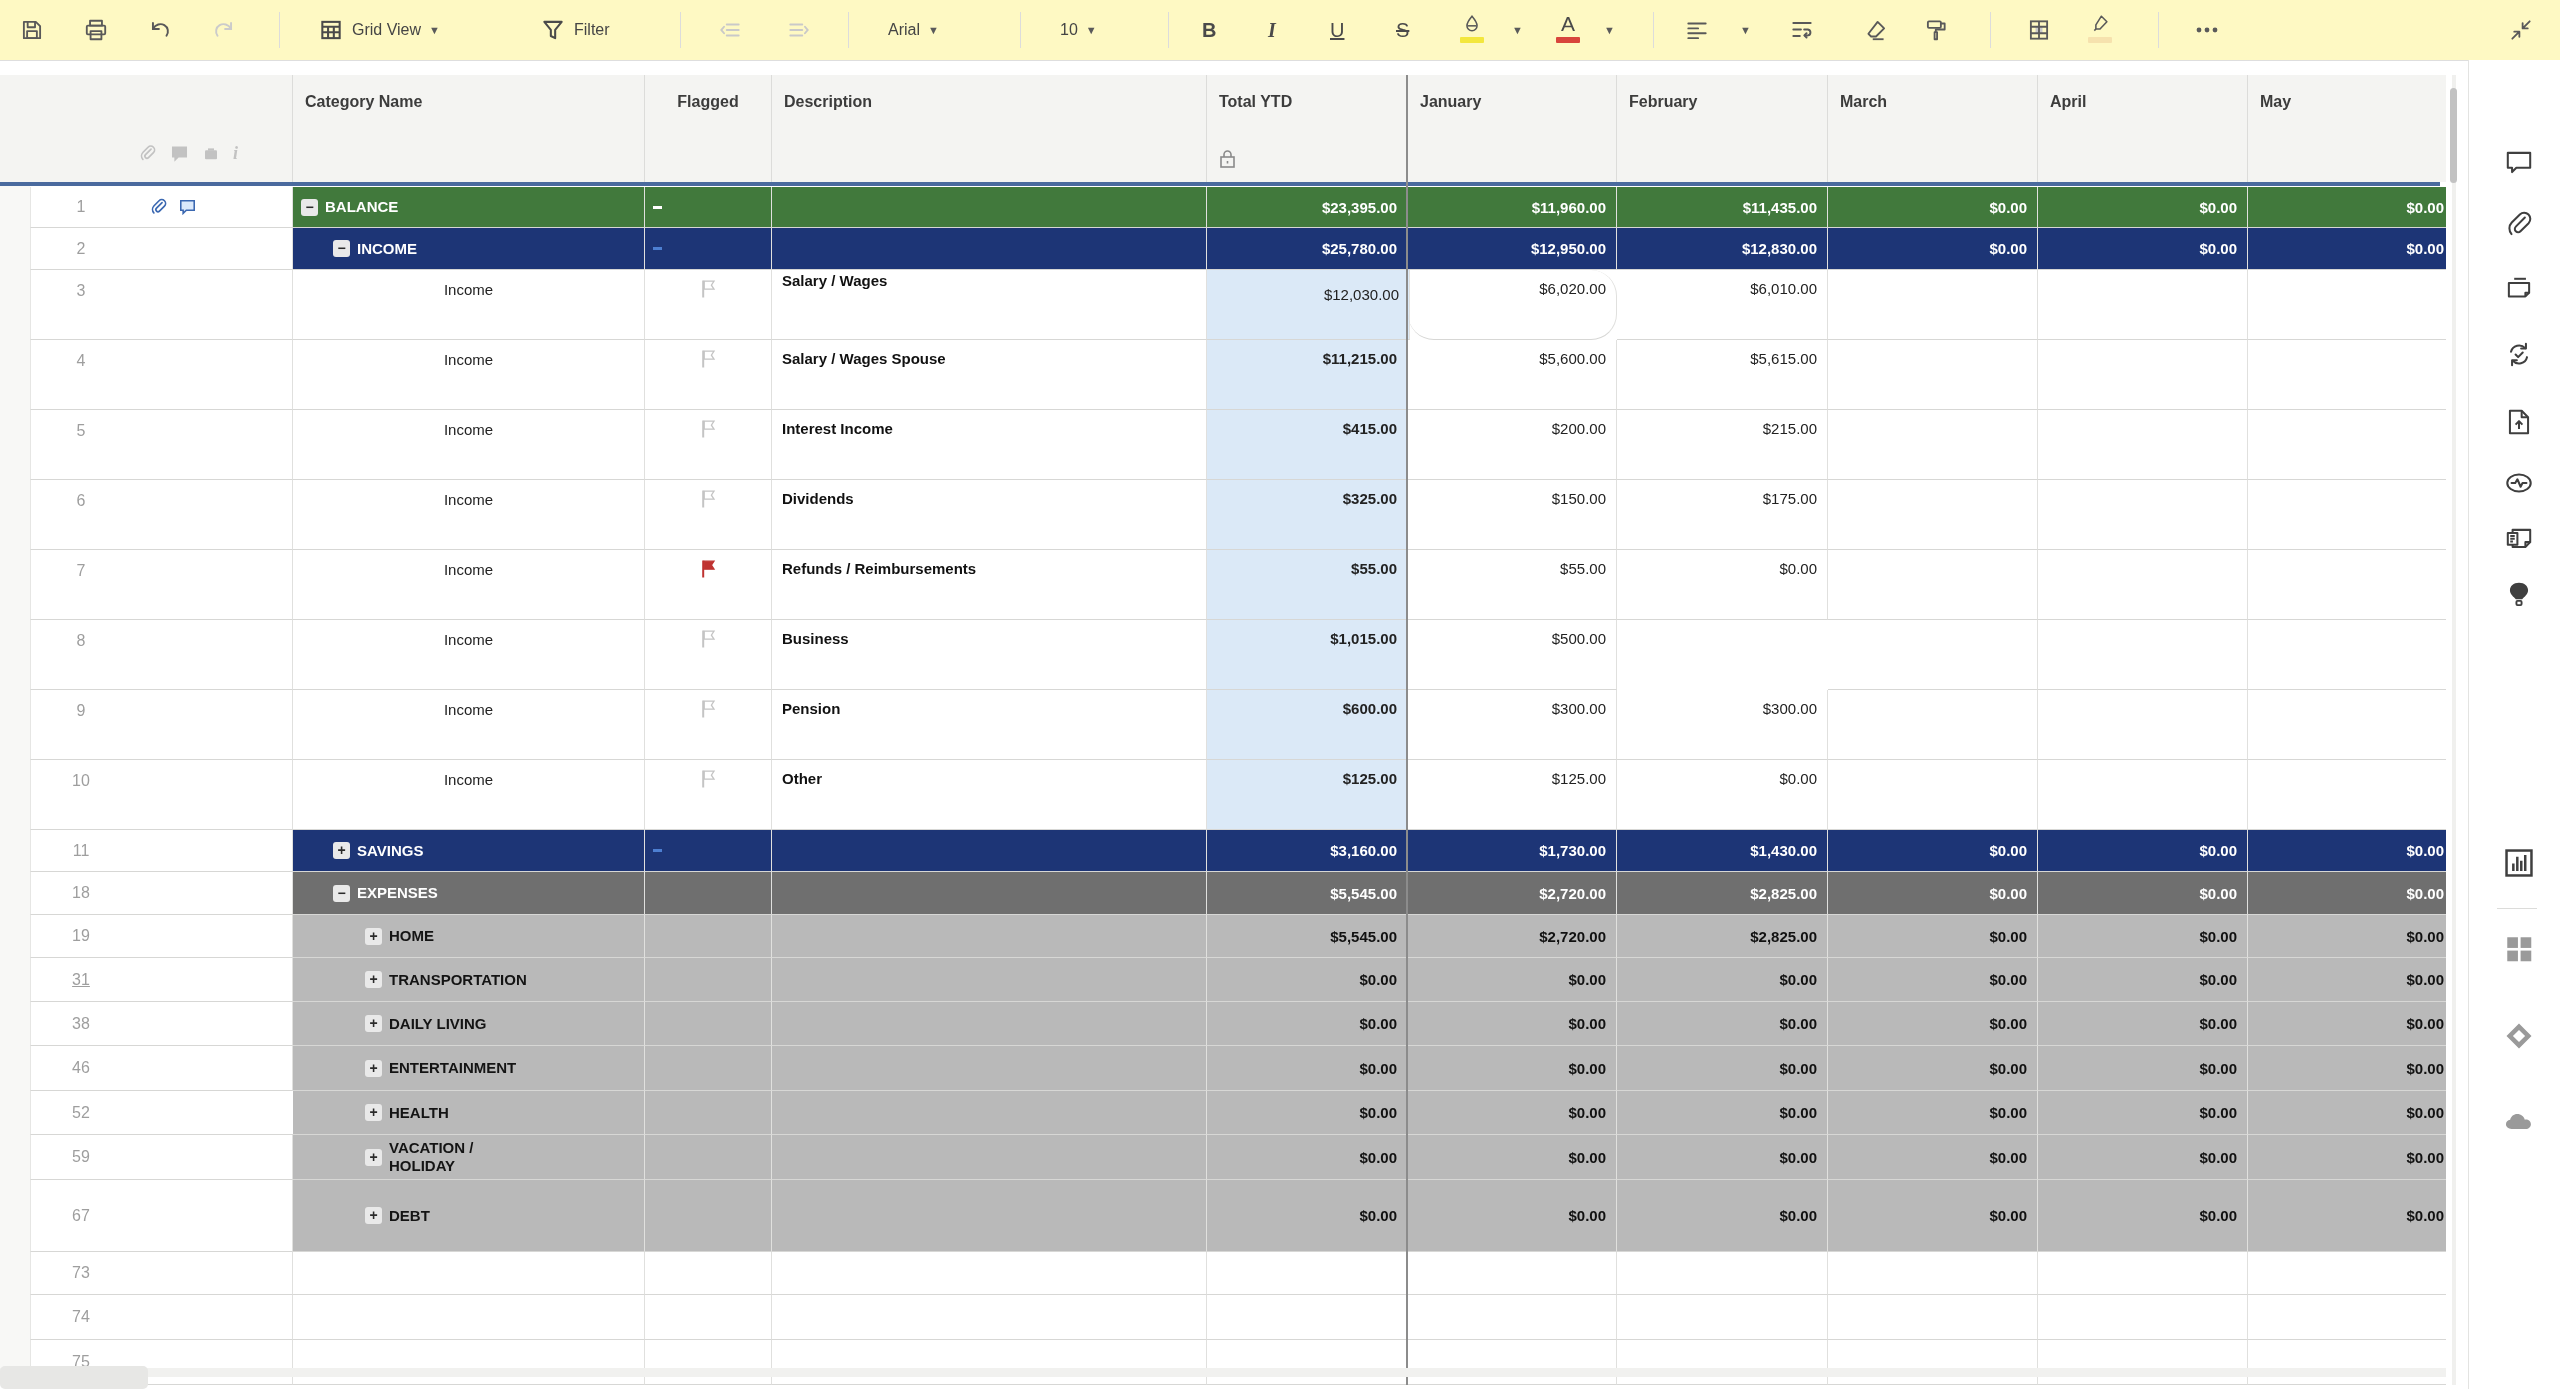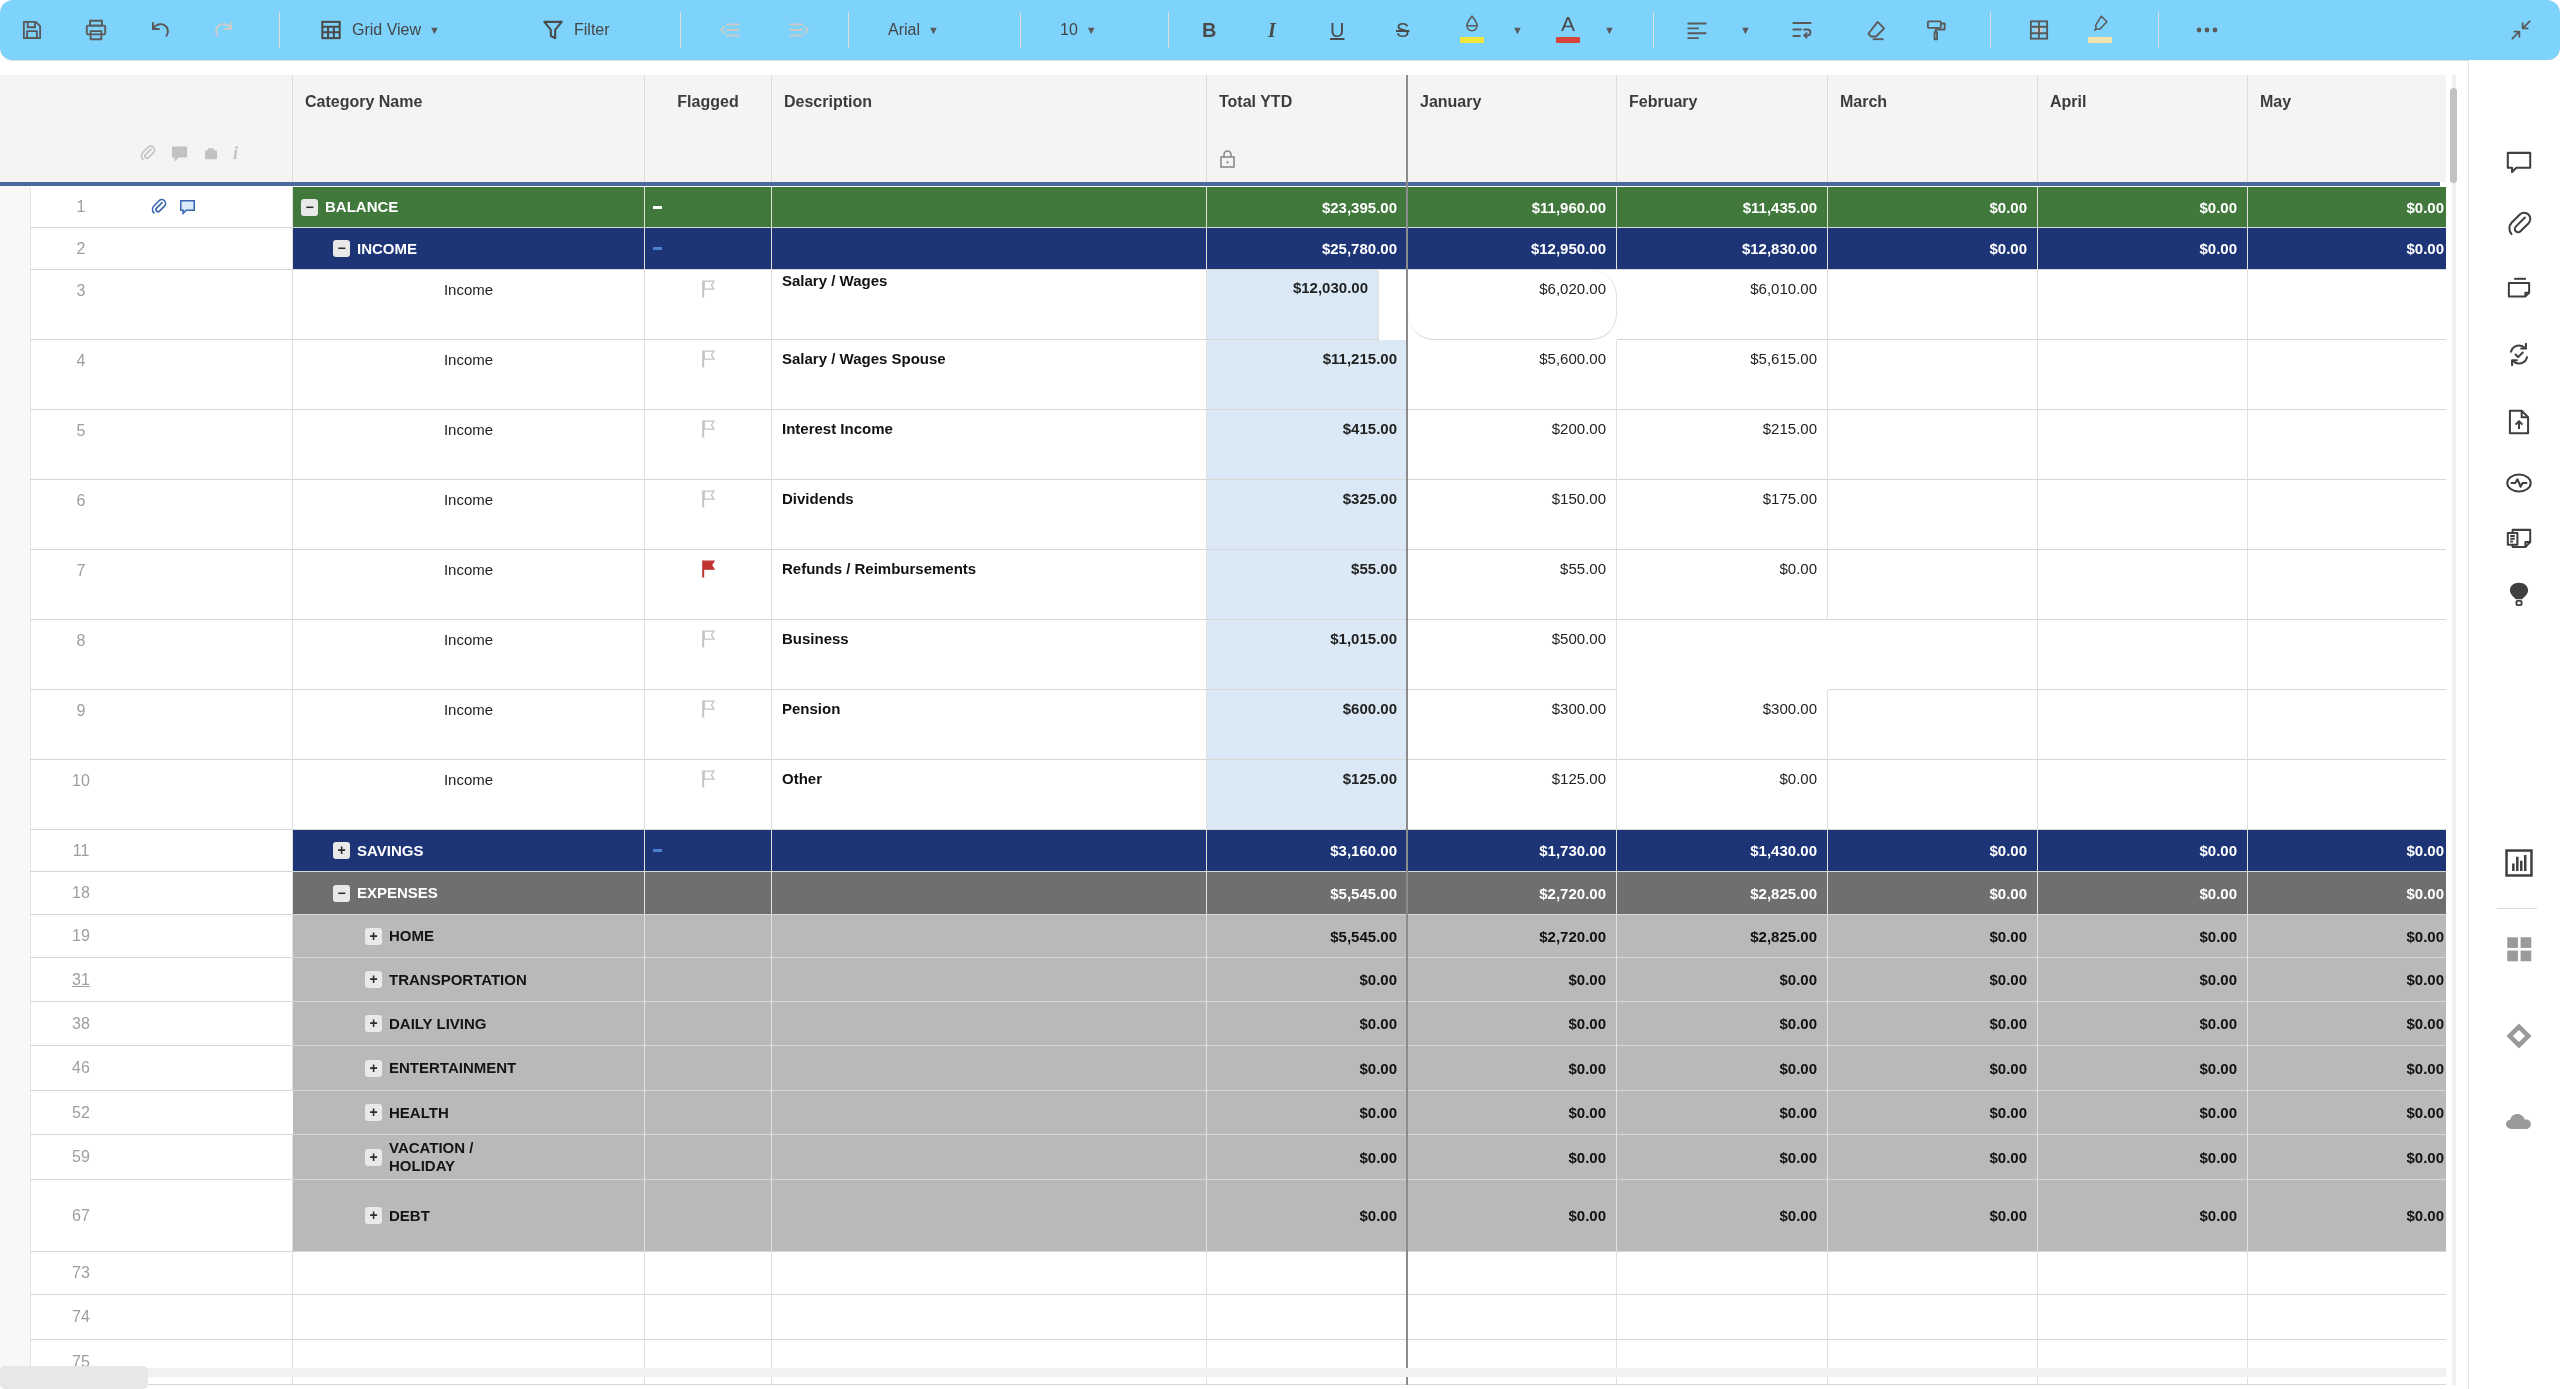--- a/index.html
+++ b/index.html
@@ -1,22 +1,22 @@
 <!DOCTYPE html>
 <html><head>
 <meta charset="utf-8">
 <style>
   html,body{margin:0;padding:0;background:#fff;}
   body{width:2560px;height:1389px;overflow:hidden;position:relative;
        font-family:"Liberation Sans",sans-serif;-webkit-font-smoothing:antialiased;}
   #app{position:absolute;inset:0;background:#fff;}
 
   
-  #toolbar{position:absolute;left:0;top:0;width:2560px;height:60px;background:#7dd3fc;
-           border-bottom:1px solid #dedede;z-index:40;border-radius:13px;}
+  #toolbar{position:absolute;left:0;top:0;width:2560px;height:60px;background:#fef9c3;
+           border-bottom:1px solid #dedede;z-index:40;}
   .tb-btn{position:absolute;top:8px;height:44px;display:flex;align-items:center;justify-content:center;
           gap:8px;cursor:pointer;color:#454545;}
   .tb-btn svg{display:block;}
   .tb-label{font-size:16px;color:#454545;white-space:nowrap;}
   .tb-caret{font-size:11px;color:#5a5a5a;line-height:1;}
   .tb-sep{position:absolute;top:12px;width:1px;height:36px;background:#dcdcdc;}
   .tb-letter{font-size:20px;font-weight:bold;color:#4a4a4a;line-height:1;}
   .swatchwrap{display:flex;flex-direction:column;align-items:center;gap:2px;}
   .swatch{width:24px;height:6px;border-radius:1px;}
 
@@ -320,21 +320,21 @@
       </div>
       <div class="gutter" style="left: 30px; top: 210px; width: 263px; height: 70px;">
         <div class="rownum" style="top: 12px;">3</div>
       </div>
       <div class="cell" style="left: 293px; top: 210px; width: 352px; height: 70px; text-align: center; padding-top: 11px;"><span>Income</span></div>
       <div class="cell" style="left: 645px; top: 210px; width: 127px; height: 70px; text-align: center; padding-top: 9px;"><svg width="15" height="20" viewBox="0 0 15 20">
           <path d="M2.2 1.5 V18.5" stroke="#c4c4c4" stroke-width="2"></path>
           <path d="M3.2 2.2 H13 L10.4 6.2 L13 10.2 H3.2 Z" fill="none" stroke="#c4c4c4" stroke-width="1.3"></path>
         </svg></div>
       <div class="cell" style="left: 772px; top: 210px; width: 435px; height: 70px; padding-left: 10px; padding-top: 2px; font-weight: bold; color: rgb(17, 17, 17);"><span>Salary / Wages</span></div>
-      <div class="cell money" style="left: 1207px; top: 210px; width: 172px; height: 70px; background: rgb(219, 233, 247); padding-top: 9px; font-weight: bold;"><span>$12,030.00</span></div>
+      <div class="cell money" style="left: 1207px; top: 210px; width: 203px; height: 70px; background: rgb(219, 233, 247); padding-top: 16px; font-weight: normal;"><span>$12,030.00</span></div>
       <div class="cell money" style="left: 1408px; top: 210px; width: 209px; height: 70px; padding-top: 10px; border-radius: 26px;"><span>$6,020.00</span></div>
       <div class="cell money" style="left: 1617px; top: 210px; width: 211px; height: 70px; padding-top: 10px;"><span>$6,010.00</span></div>
       <div class="cell money" style="left: 1828px; top: 210px; width: 210px; height: 70px; padding-top: 10px;"></div>
       <div class="cell money" style="left: 2038px; top: 210px; width: 210px; height: 70px; padding-top: 10px;"></div>
       <div class="cell money" style="left: 2248px; top: 210px; width: 207px; height: 70px; padding-top: 10px;"></div>
       <div class="gutter" style="left: 30px; top: 280px; width: 263px; height: 70px;">
         <div class="rownum" style="top: 12px;">4</div>
       </div>
       <div class="cell" style="left: 293px; top: 280px; width: 352px; height: 70px; text-align: center; padding-top: 11px;"><span>Income</span></div>
       <div class="cell" style="left: 645px; top: 280px; width: 127px; height: 70px; text-align: center; padding-top: 9px;"><svg width="15" height="20" viewBox="0 0 15 20">

